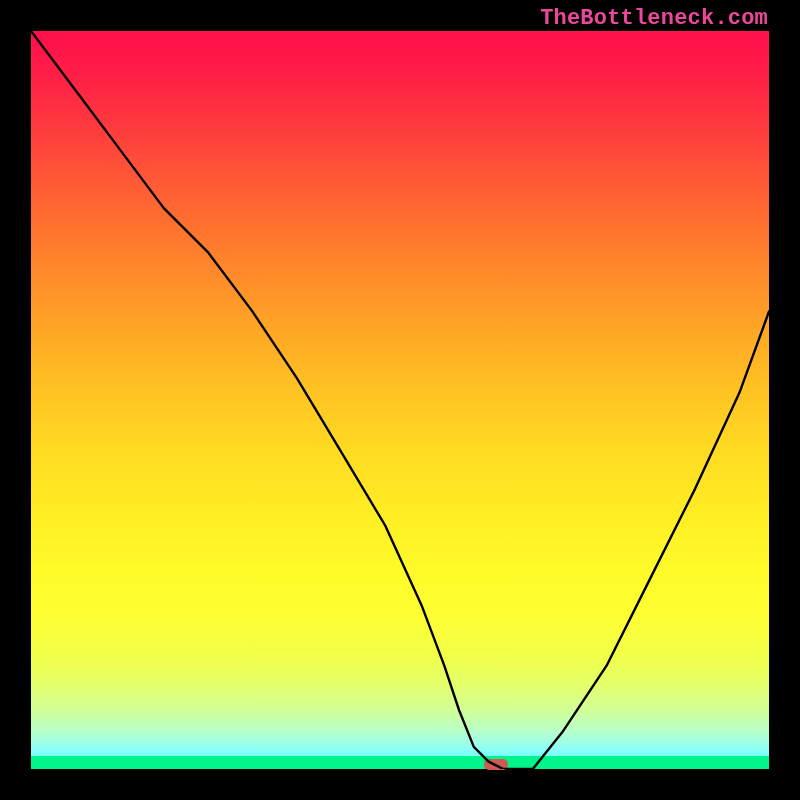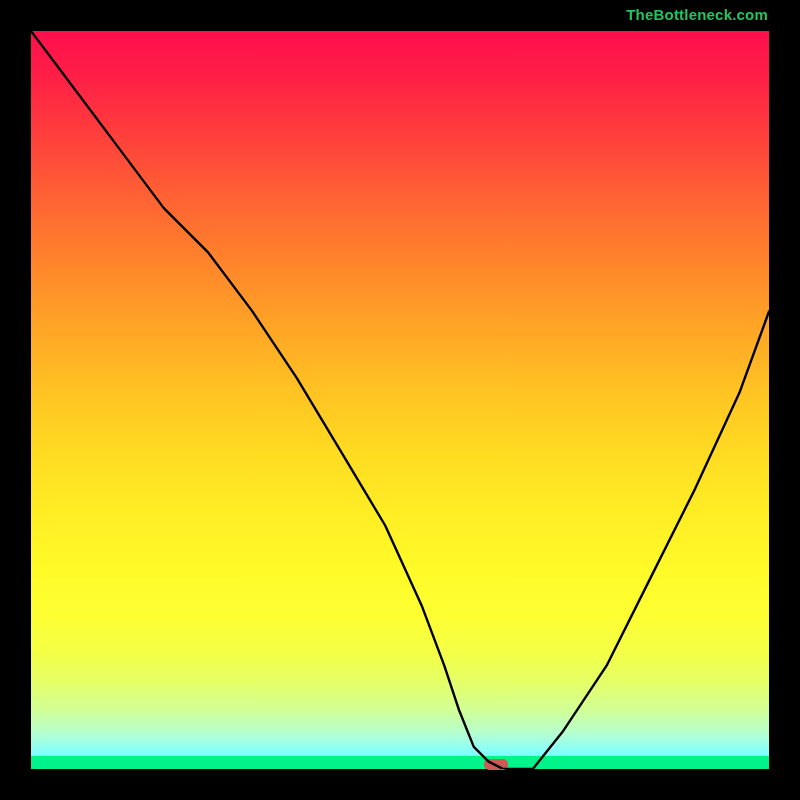--- a/index.html
+++ b/index.html
@@ -58,24 +58,24 @@
     background: #cd5a55;
   }
   .curve {
     position: absolute;
     inset: 0;
   }
   .watermark {
     position: absolute;
     top: 6px;
     right: 32px;
-    font-family: Liberation Sans, sans-serif;
-    font-size: 15px;
+    font-family: Liberation Mono, monospace;
+    font-size: 22px;
     font-weight: bold;
-    color: #22c55e;
+    color: #ec4899;
     letter-spacing: 0.2px;
   }
 </style>
 </head>
 <body>
 
 <div class="wrap">
 
   <div class="watermark">TheBottleneck.com</div>
 

